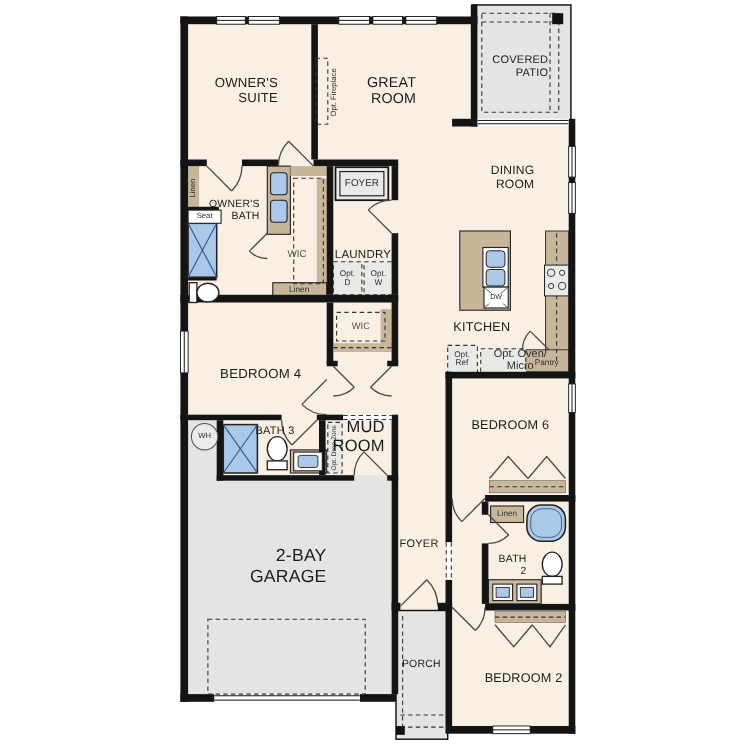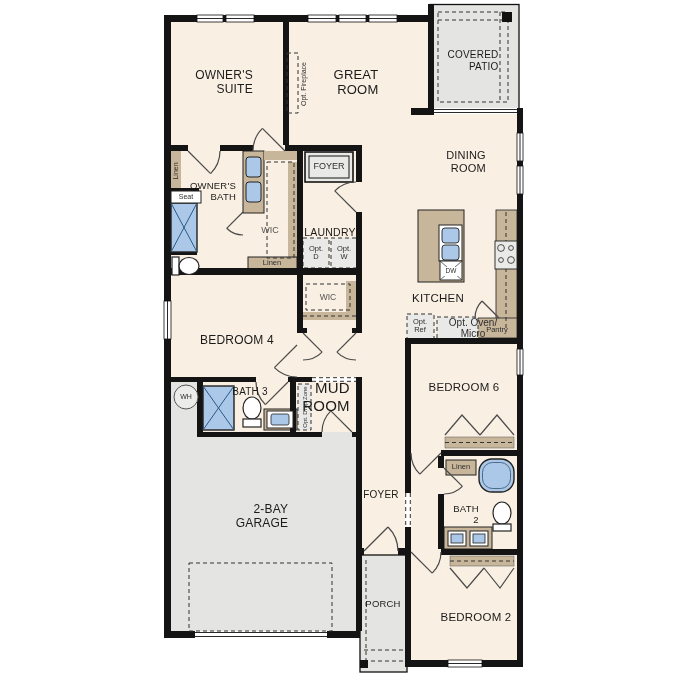--- a/index.html
+++ b/index.html
@@ -330,21 +330,21 @@
 BATH</div>
 <div class="lbl" style="left:330px;top:232px;font-size:10.5px">LAUNDRY</div>
 <div class="lbl" style="left:438px;top:299px;font-size:11.5px">KITCHEN</div>
 <div class="lbl" style="left:237px;top:340px;font-size:12px">BEDROOM 4</div>
 <div class="lbl" style="left:250px;top:392px;font-size:10px">BATH 3</div>
 <div class="lbl" style="left:326px;top:397px;font-size:15px">MUD
 ROOM</div>
 <div class="lbl" style="left:464px;top:388px;font-size:11.5px">BEDROOM 6</div>
 <div class="lbl" style="left:466px;top:514px;font-size:9.5px">BATH
 2</div>
-<div class="lbl" style="left:262px;top:516px;font-size:12px">2-BAY
+<div class="lbl" style="left:262px;top:516px;font-size:16px">2-BAY
 GARAGE</div>
 <div class="lbl" style="left:381px;top:495px;font-size:10px">FOYER</div>
 <div class="lbl" style="left:383px;top:604px;font-size:9.5px">PORCH</div>
 <div class="lbl" style="left:476px;top:618px;font-size:11.5px">BEDROOM 2</div>
 <div class="sm gray" style="left:270px;top:231px;font-size:9px">WIC</div>
 <div class="sm gray" style="left:328px;top:297px;font-size:8.5px">WIC</div>
 
 <div class="sm" style="left:186px;top:197px;font-size:7px">Seat</div>
 <div class="sm v" style="left:176px;top:171px;font-size:7px">Linen</div>
 <div class="sm" style="left:272px;top:263px;font-size:7.5px">Linen</div>

